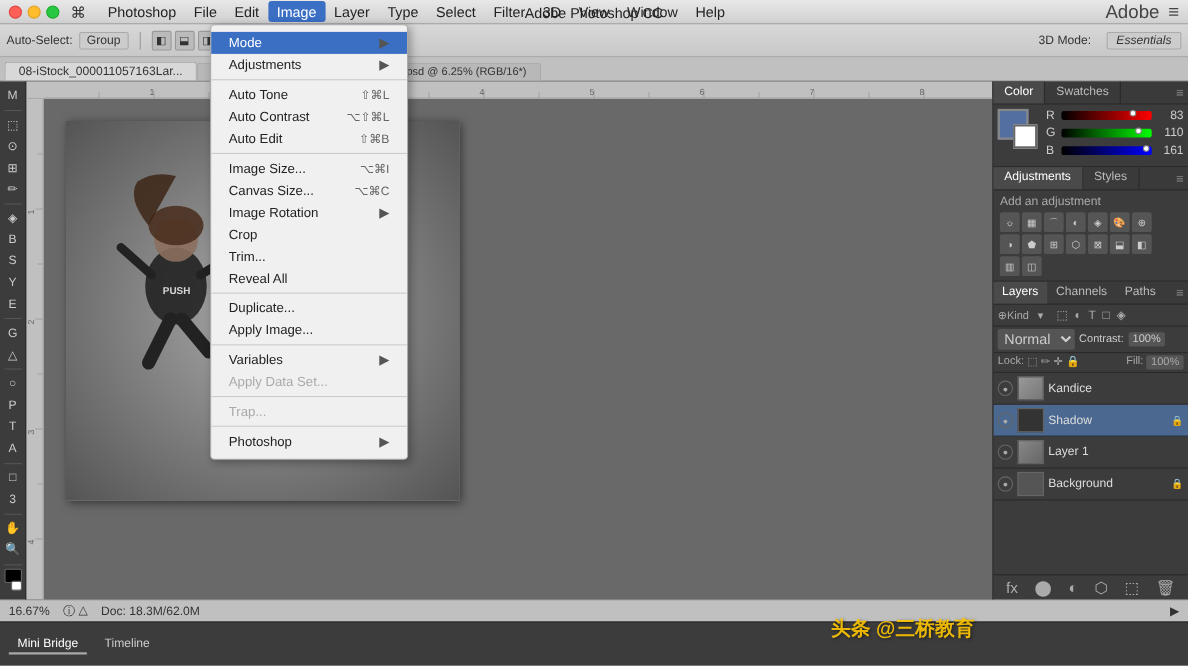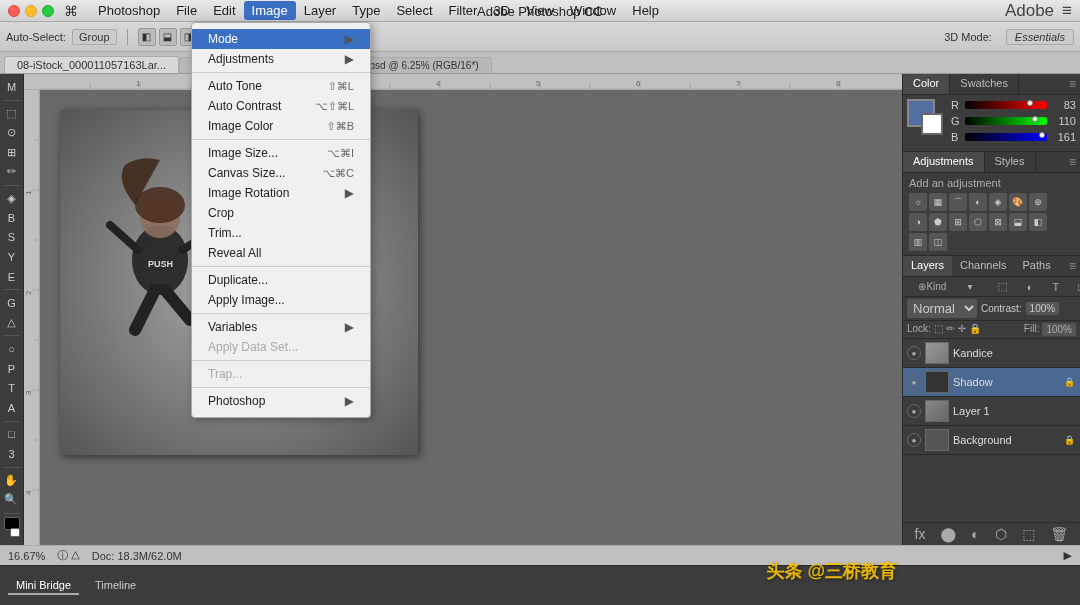--- a/index.html
+++ b/index.html
@@ -309,21 +309,21 @@
       font-size: 11px;
       color: #333;
       border-top: 1px solid #aaa;
       gap: 12px;
     }
 
     
     #watermark {
       position: absolute;
       bottom: 22px;
-      right: 183px;
+      right: 194px;
       color: rgba(255,200,0,0.9);
       font-size: 18px;
       font-weight: bold;
       z-index: 50;
       text-shadow: 1px 1px 3px rgba(0,0,0,0.5);
       pointer-events: none;
     }
 
     
     #bottom-panel {
@@ -596,21 +596,21 @@
     </div>
 
     <div class="layers-panel">
       <div class="layers-header">
         <div class="layers-tab active">Layers</div>
         <div class="layers-tab">Channels</div>
         <div class="layers-tab">Paths</div>
         <div style="margin-left:auto;padding:3px 4px;color:#888;cursor:pointer;">≡</div>
       </div>
 
-      <div style="display:flex;align-items:center;gap:19px;padding:3px 15px;border-bottom:1px solid #2a2a2a;">
+      <div style="display:flex;align-items:center;gap:6px;padding:3px 4px;border-bottom:1px solid #2a2a2a;">
         <span style="color:#aaa;font-size:10px;">⊕Kind</span>
         <span style="color:#aaa;font-size:10px;margin:0 2px;">▾</span>
         <span style="color:#aaa;font-size:11px;margin-left:4px;">⬚</span>
         <span style="color:#aaa;font-size:11px;">◐</span>
         <span style="color:#aaa;font-size:11px;">T</span>
         <span style="color:#aaa;font-size:11px;">□</span>
         <span style="color:#aaa;font-size:11px;">◈</span>
       </div>
 
       <div style="display:flex;align-items:center;gap:4px;padding:2px 4px;border-bottom:1px solid #2a2a2a;font-size:10px;color:#ccc;">
@@ -697,21 +697,21 @@
   <div class="menu-section">
     <div class="drop-item">
       <span>Auto Tone</span>
       <span class="shortcut">⇧⌘L</span>
     </div>
     <div class="drop-item">
       <span>Auto Contrast</span>
       <span class="shortcut">⌥⇧⌘L</span>
     </div>
     <div class="drop-item">
-      <span>Image Color</span>
+      <span>Auto Edit</span>
       <span class="shortcut">⇧⌘B</span>
     </div>
   </div>
 
   <div class="menu-section">
     <div class="drop-item">
       <span>Image Size...</span>
       <span class="shortcut">⌥⌘I</span>
     </div>
     <div class="drop-item">

